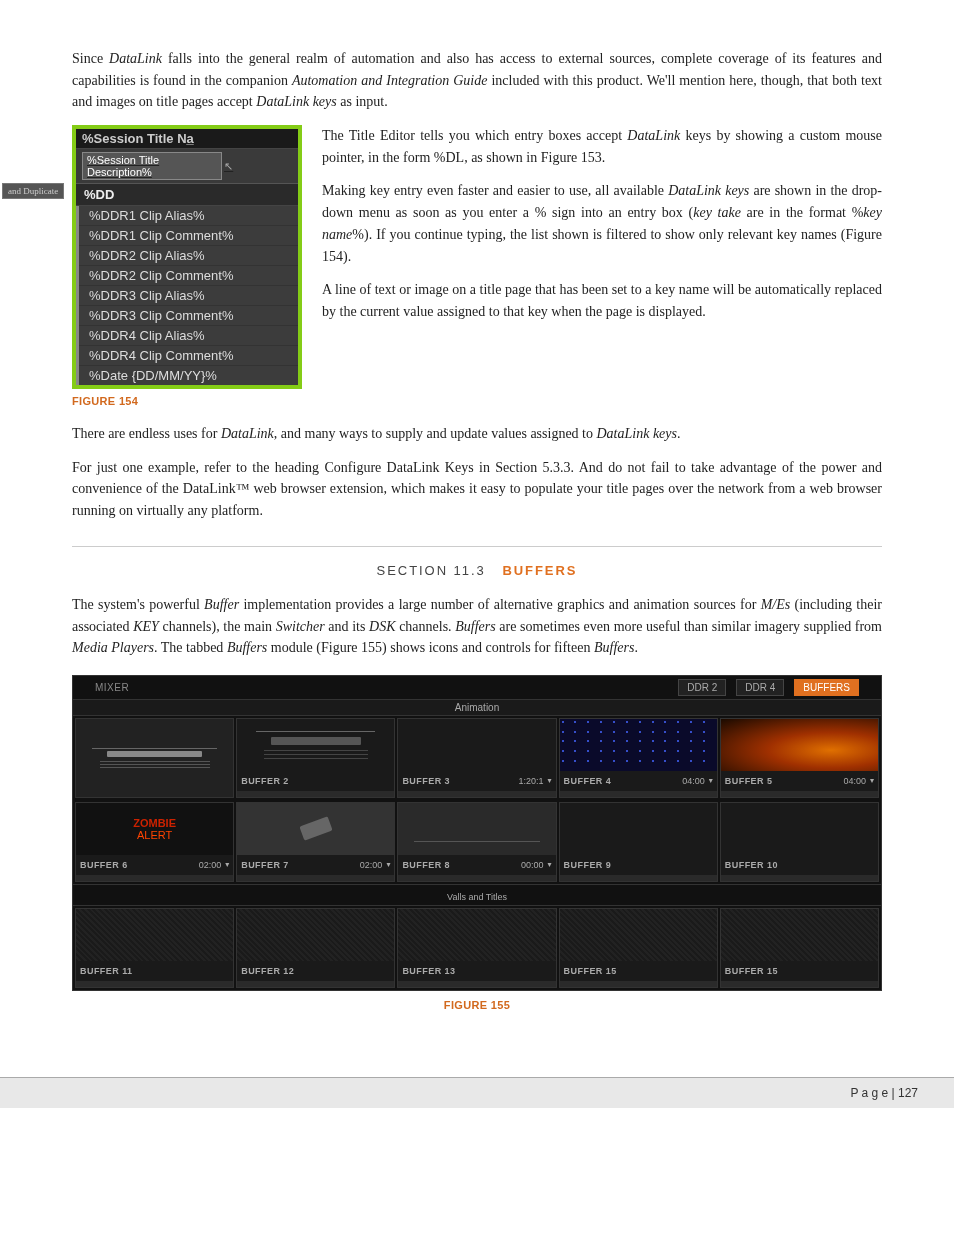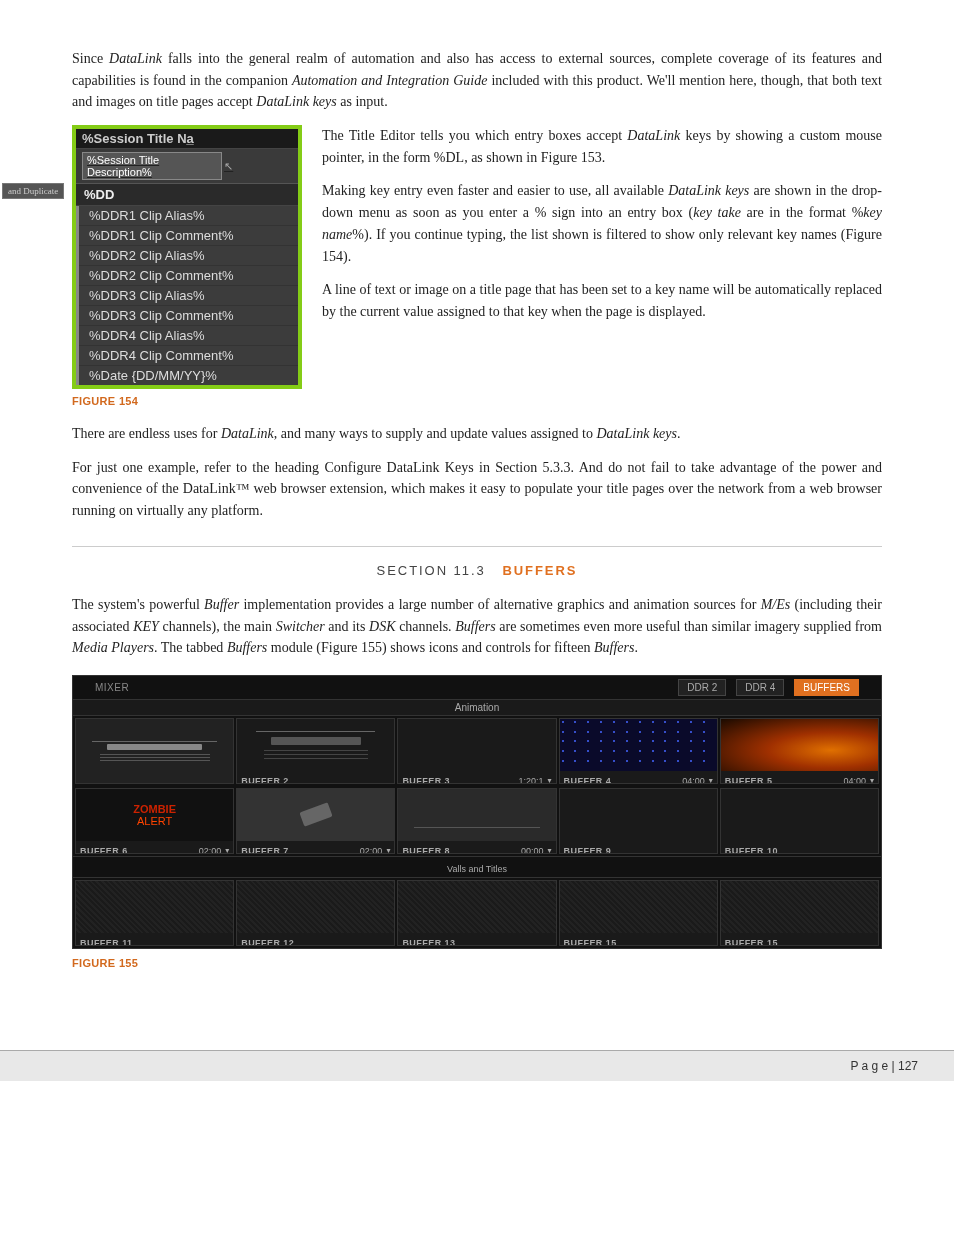--- a/index.html
+++ b/index.html
@@ -171,21 +171,21 @@
       display: grid;
       grid-template-columns: repeat(5, 1fr);
       gap: 2px;
       padding: 2px;
       background: #111;
     }
     .buffer-cell {
       background: #2a2a2a;
       border: 1px solid #333;
       position: relative;
-      height: 66px;
+      height: 80px;
       overflow: hidden;
     }
     .buffer-cell-content {
       width: 100%;
       height: 52px;
       background: #222;
       display: flex;
       align-items: center;
       justify-content: center;
       overflow: hidden;
@@ -282,22 +282,23 @@
         #222 2px,
         #222 4px
       );
     }
     .fig155-caption {
       color: #d2691e;
       font-size: 11px;
       font-family: Arial, sans-serif;
       font-weight: bold;
       margin-top: 4px;
-      margin-bottom: 21px;
+      margin-bottom: 6px;
       letter-spacing: 0.03em;
+      text-align: center;
     }
 
     
     .page-footer {
       border-top: 1px solid #aaa;
       background: #e8e8e8;
       padding: 8px 36px;
       display: flex;
       justify-content: flex-end;
       align-items: center;

